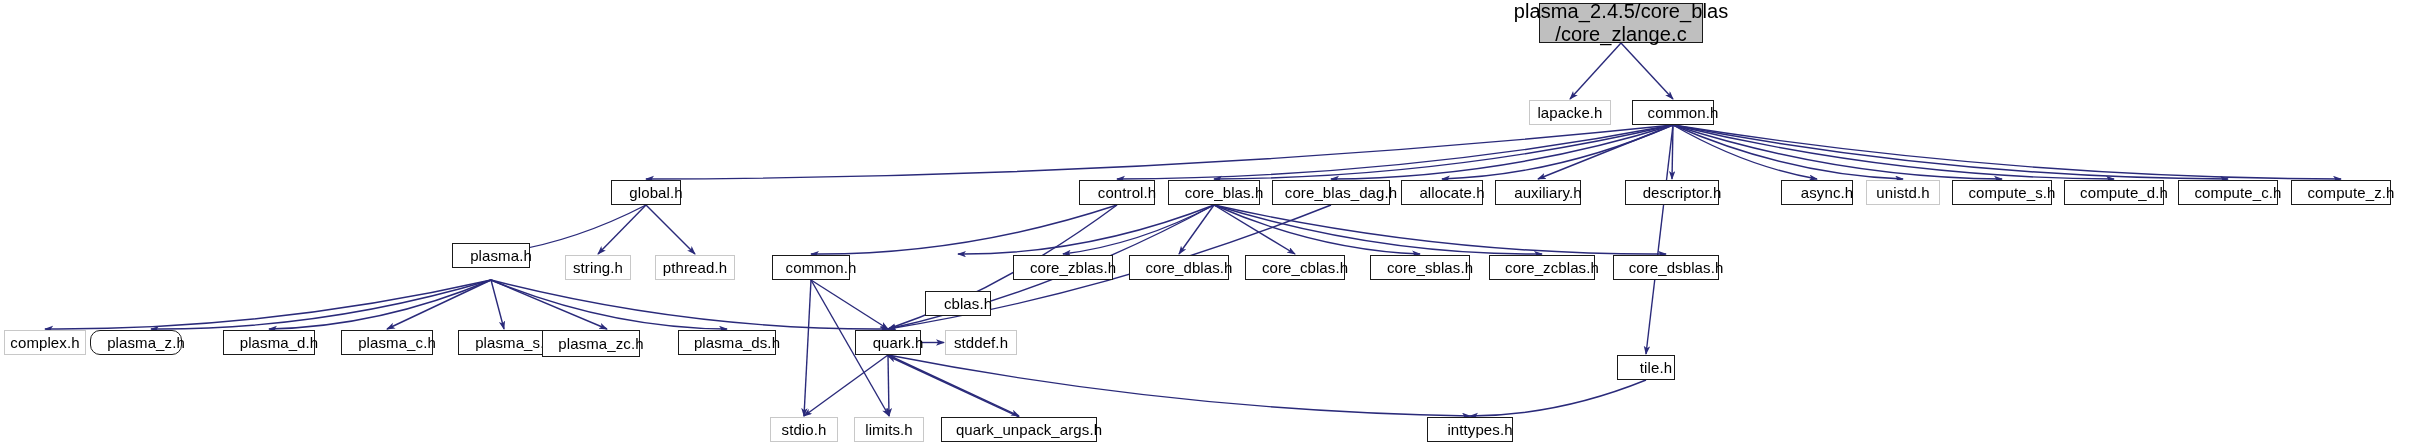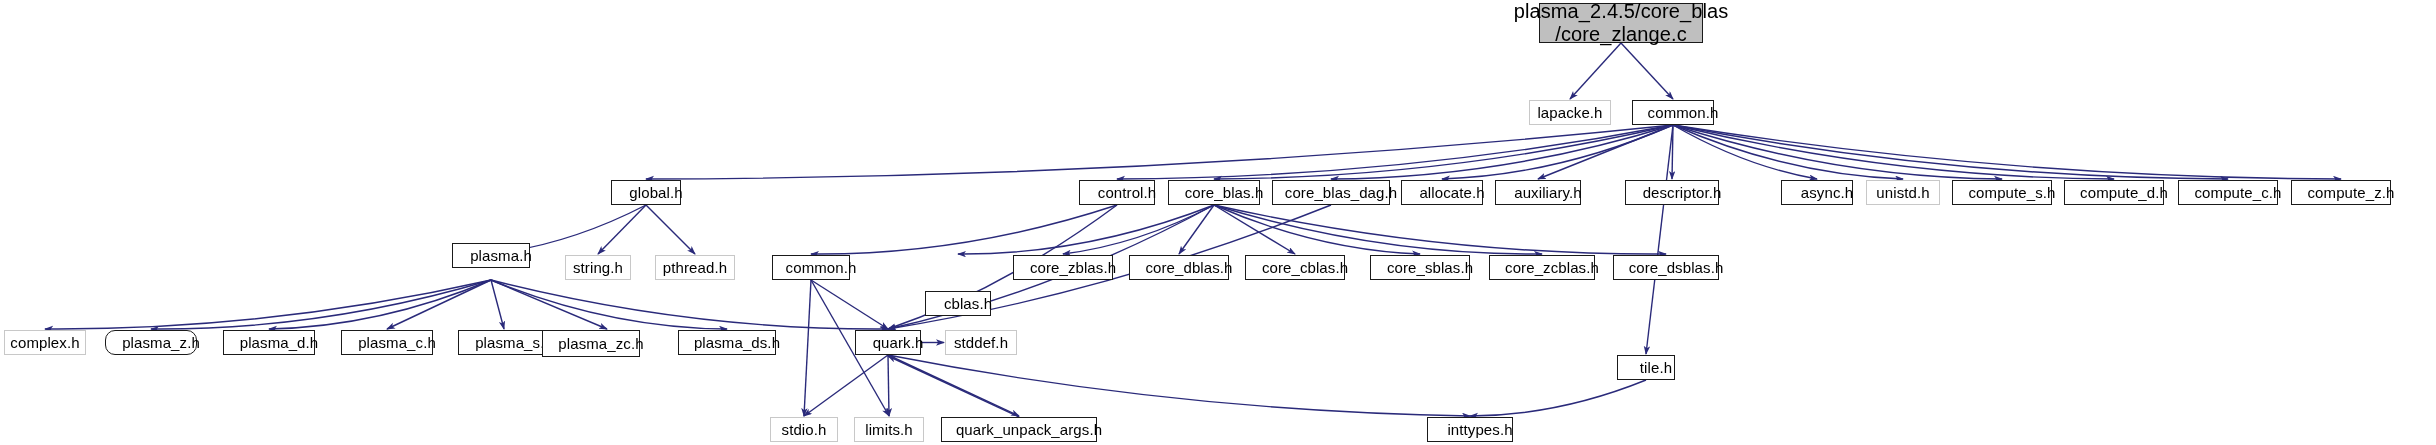--- a/index.html
+++ b/index.html
@@ -97,21 +97,21 @@
       <div class="node faint" style="left: 655px; top: 255px; width: 80px; height: 25px;">pthread.h</div>
       <div class="node solid" style="left: 772px; top: 255px; width: 78px; height: 25px;">common.h</div>
       <div class="node solid" style="left: 925px; top: 255px; width: 66px; height: 25px; margin-top: 36px;">cblas.h</div>
       <div class="node solid" style="left: 1013px; top: 255px; width: 100px; height: 25px;">core_zblas.h</div>
       <div class="node solid" style="left: 1129px; top: 255px; width: 100px; height: 25px;">core_dblas.h</div>
       <div class="node solid" style="left: 1245px; top: 255px; width: 100px; height: 25px;">core_cblas.h</div>
       <div class="node solid" style="left: 1370px; top: 255px; width: 100px; height: 25px;">core_sblas.h</div>
       <div class="node solid" style="left: 1489px; top: 255px; width: 106px; height: 25px;">core_zcblas.h</div>
       <div class="node solid" style="left: 1613px; top: 255px; width: 106px; height: 25px;">core_dsblas.h</div>
       <div class="node faint" style="left: 4px; top: 330px; width: 82px; height: 25px;">complex.h</div>
-      <div class="node solid" style="left: 105px; top: 330px; width: 92px; height: 25px; border-radius: 10px;">plasma_z.h</div>
+      <div class="node solid" style="left: 90px; top: 330px; width: 92px; height: 25px; border-radius: 10px;">plasma_z.h</div>
       <div class="node solid" style="left: 223px; top: 330px; width: 92px; height: 25px;">plasma_d.h</div>
       <div class="node solid" style="left: 341px; top: 330px; width: 92px; height: 25px;">plasma_c.h</div>
       <div class="node solid" style="left: 458px; top: 330px; width: 92px; height: 25px;">plasma_s.h</div>
       <div class="node solid" style="left: 542px; top: 330px; width: 98px; height: 27px; text-align: center;">plasma_zc.h</div>
       <div class="node solid" style="left: 678px; top: 330px; width: 98px; height: 25px;">plasma_ds.h</div>
       <div class="node solid" style="left: 855px; top: 330px; width: 66px; height: 25px;">quark.h</div>
       <div class="node faint" style="left: 945px; top: 330px; width: 72px; height: 25px;">stddef.h</div>
       <div class="node solid" style="left: 1617px; top: 355px; width: 58px; height: 25px;">tile.h</div>
       <div class="node faint" style="left: 770px; top: 417px; width: 68px; height: 25px;">stdio.h</div>
       <div class="node faint" style="left: 854px; top: 417px; width: 70px; height: 25px;">limits.h</div>

